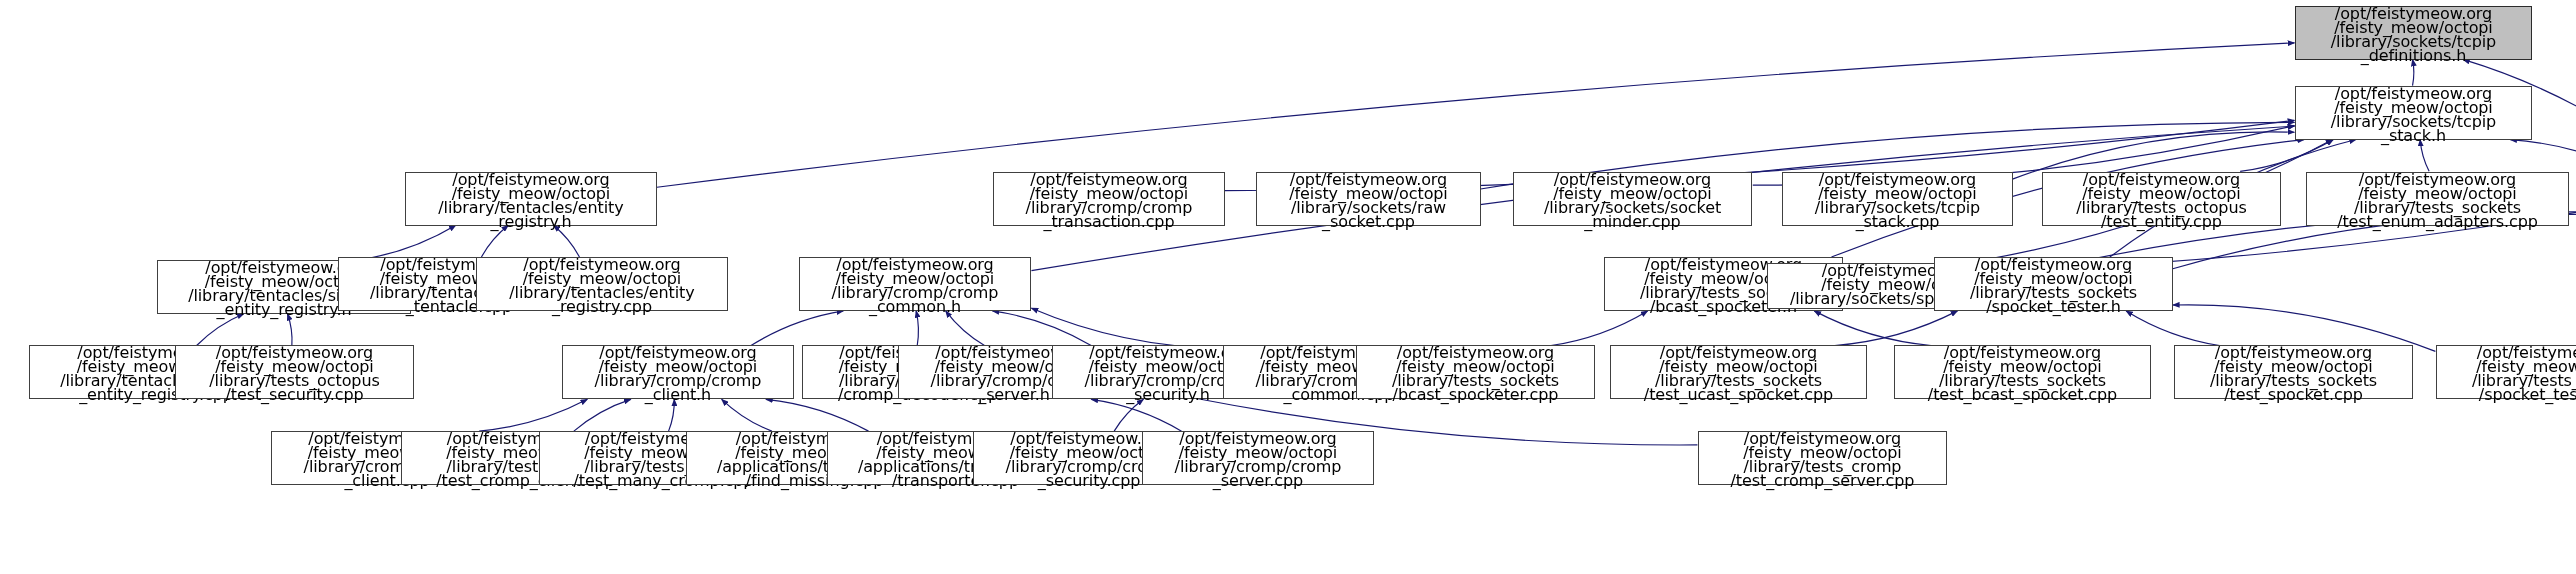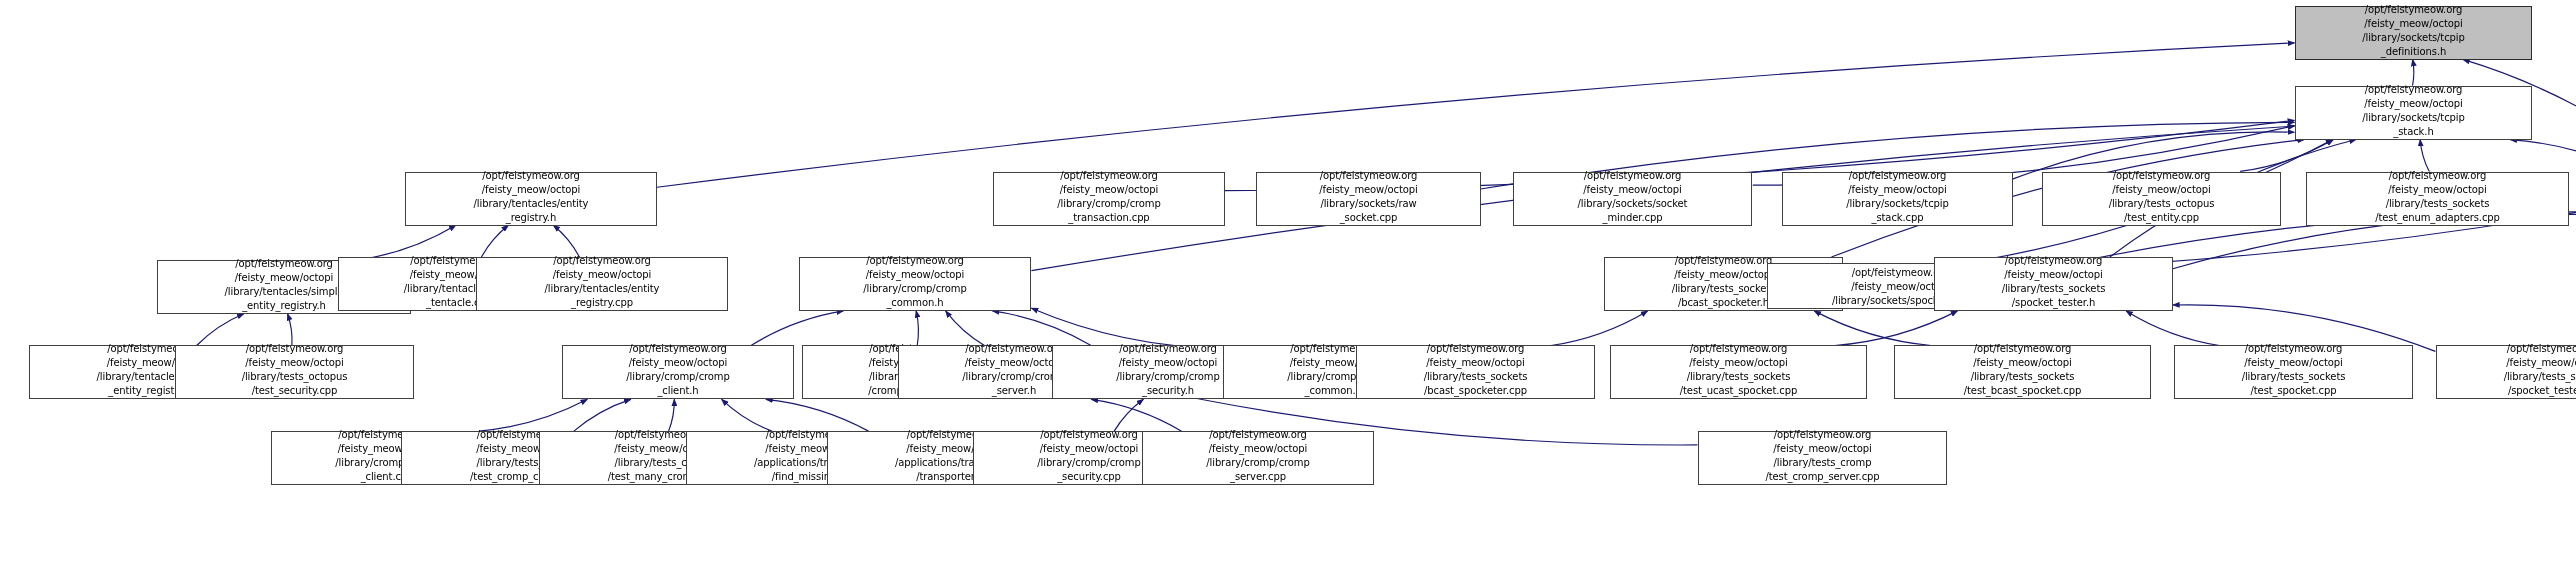--- a/index.html
+++ b/index.html
@@ -22,25 +22,25 @@
     width: 2576px;
     height: 574px;
     pointer-events: none;
   }
   .node {
     position: absolute;
     box-sizing: border-box;
     border: 0.9px solid #404040;
     background: #ffffff;
     color: #000000;
-    font-size: 10px;
+    font-size: 16px;
     line-height: 14px;
     text-align: center;
     display: flex;
-    align-items: flex-end;
+    align-items: flex-start;
     justify-content: center;
     white-space: pre;
     letter-spacing: -0.1px;
   }
   .node.root {
     background: #bfbfbf;
     border: 0.9px solid #2b2b2b;
   }
   .node-label {
     display: block;

